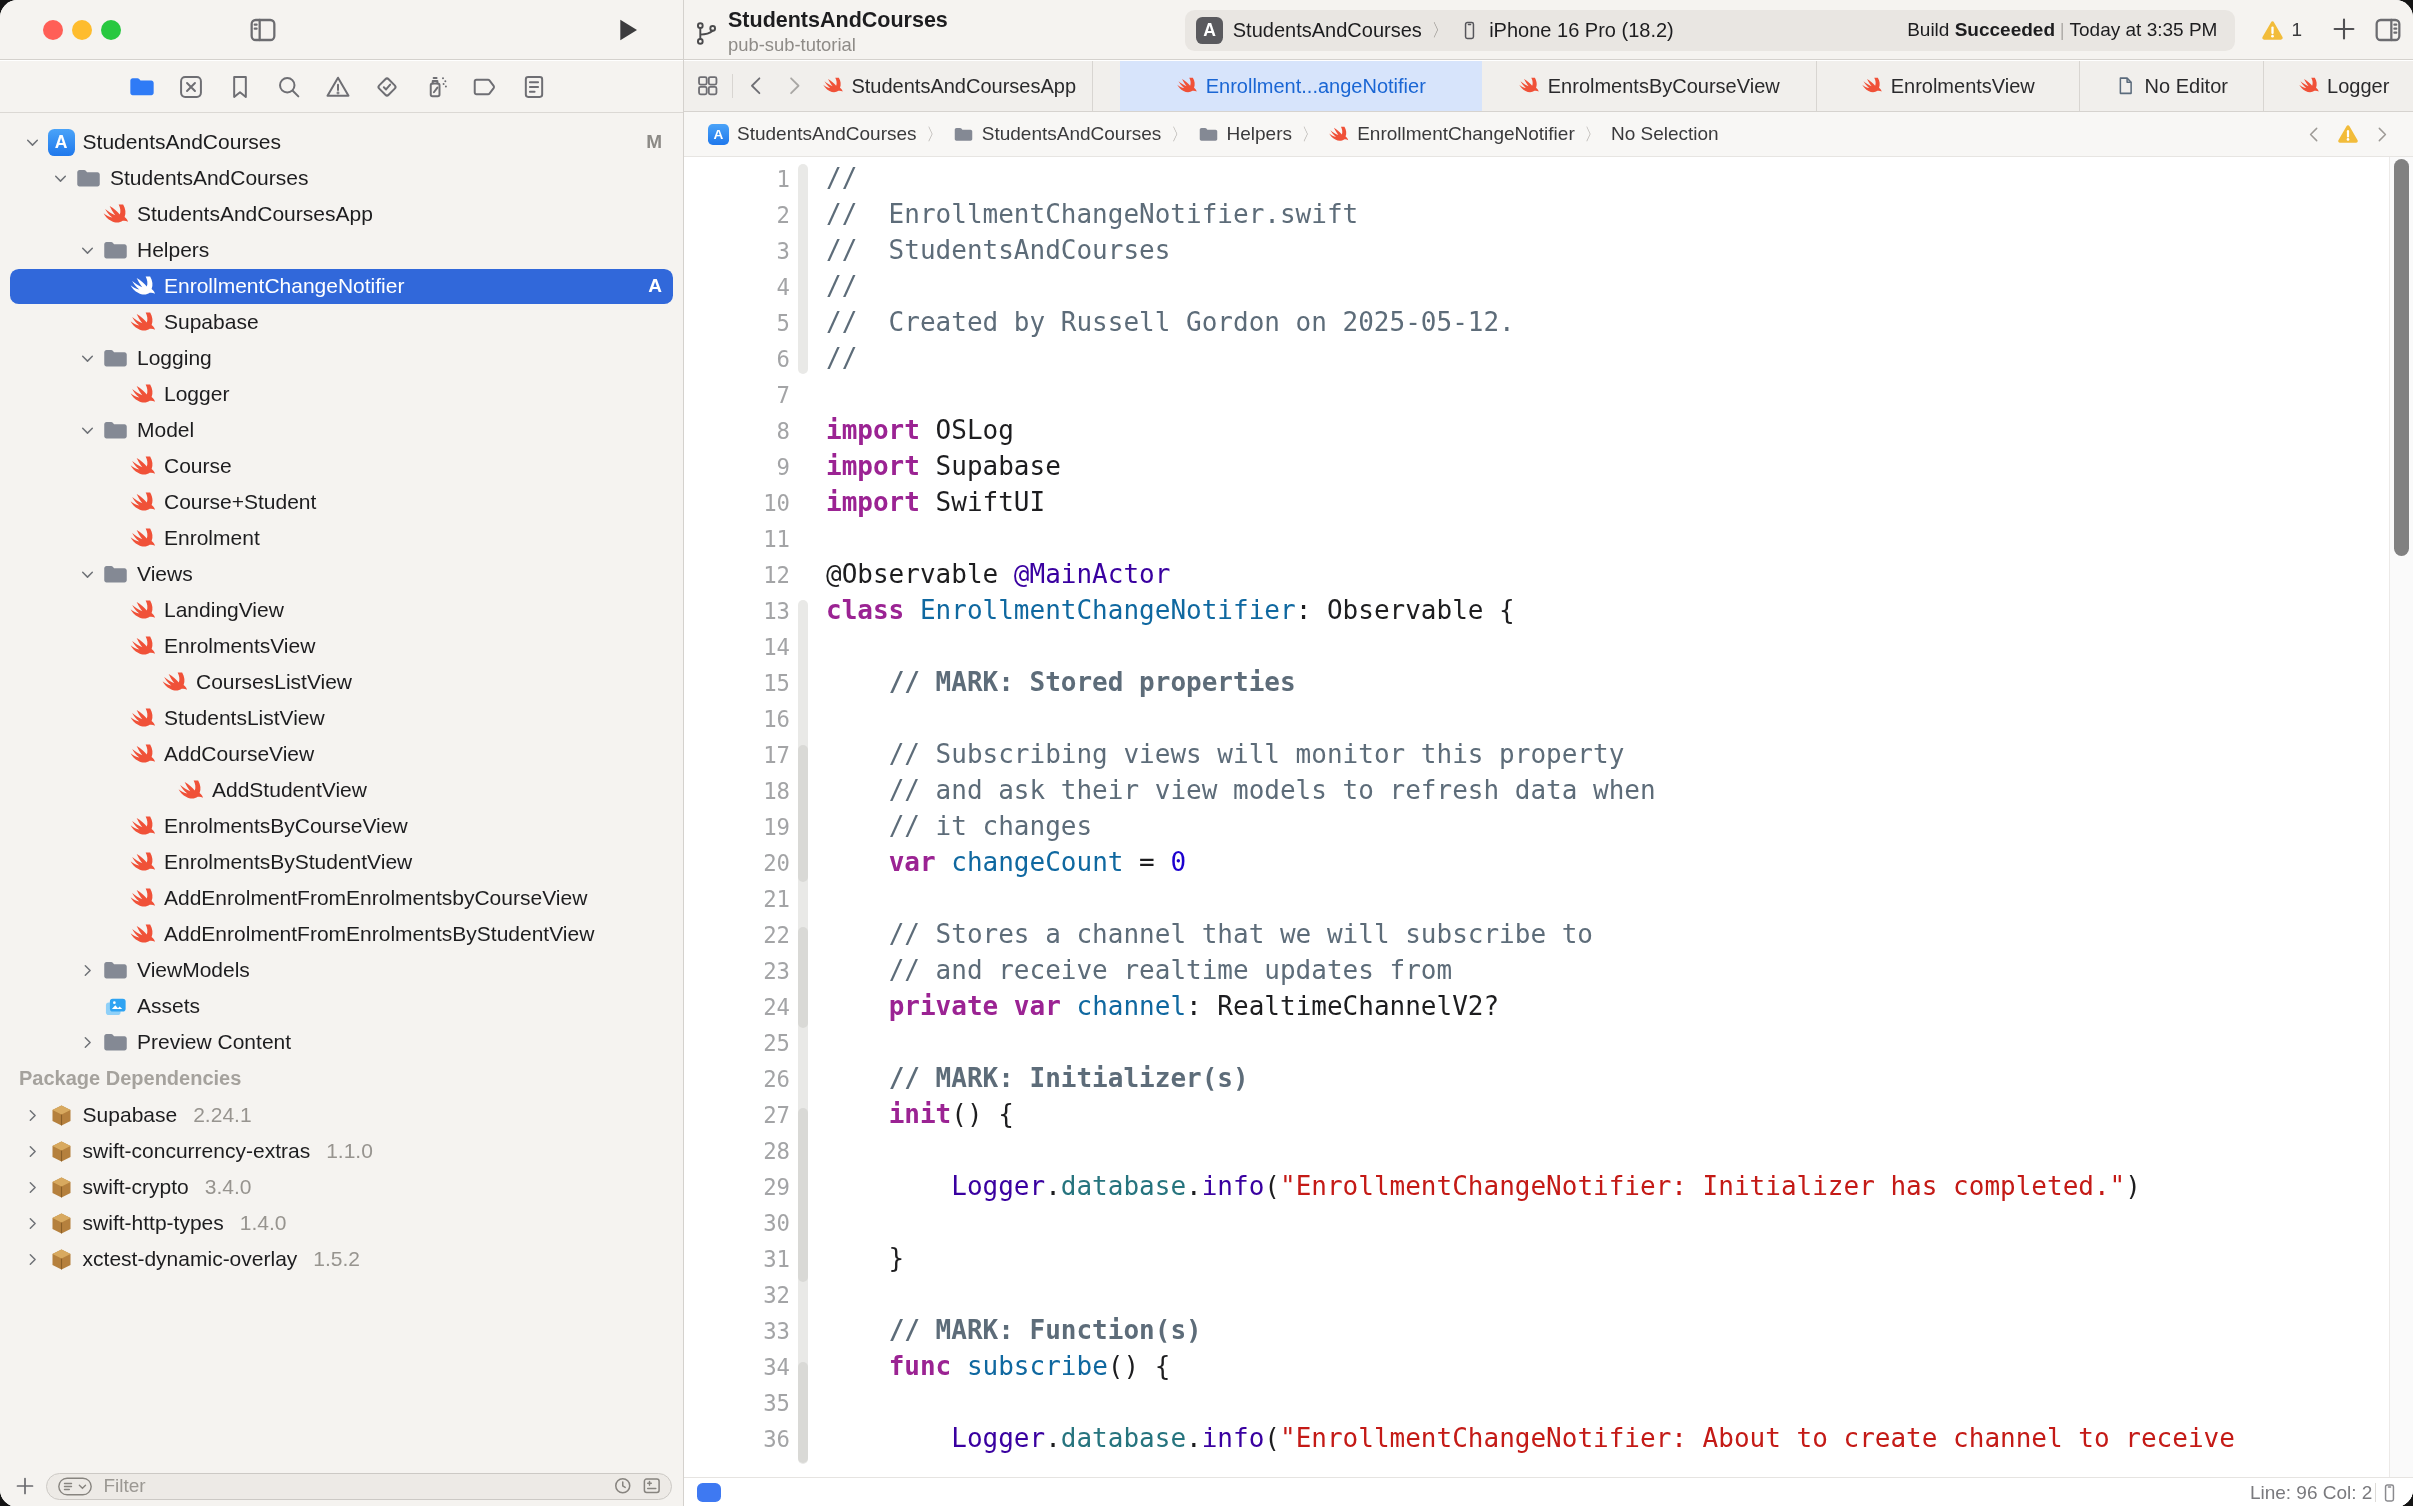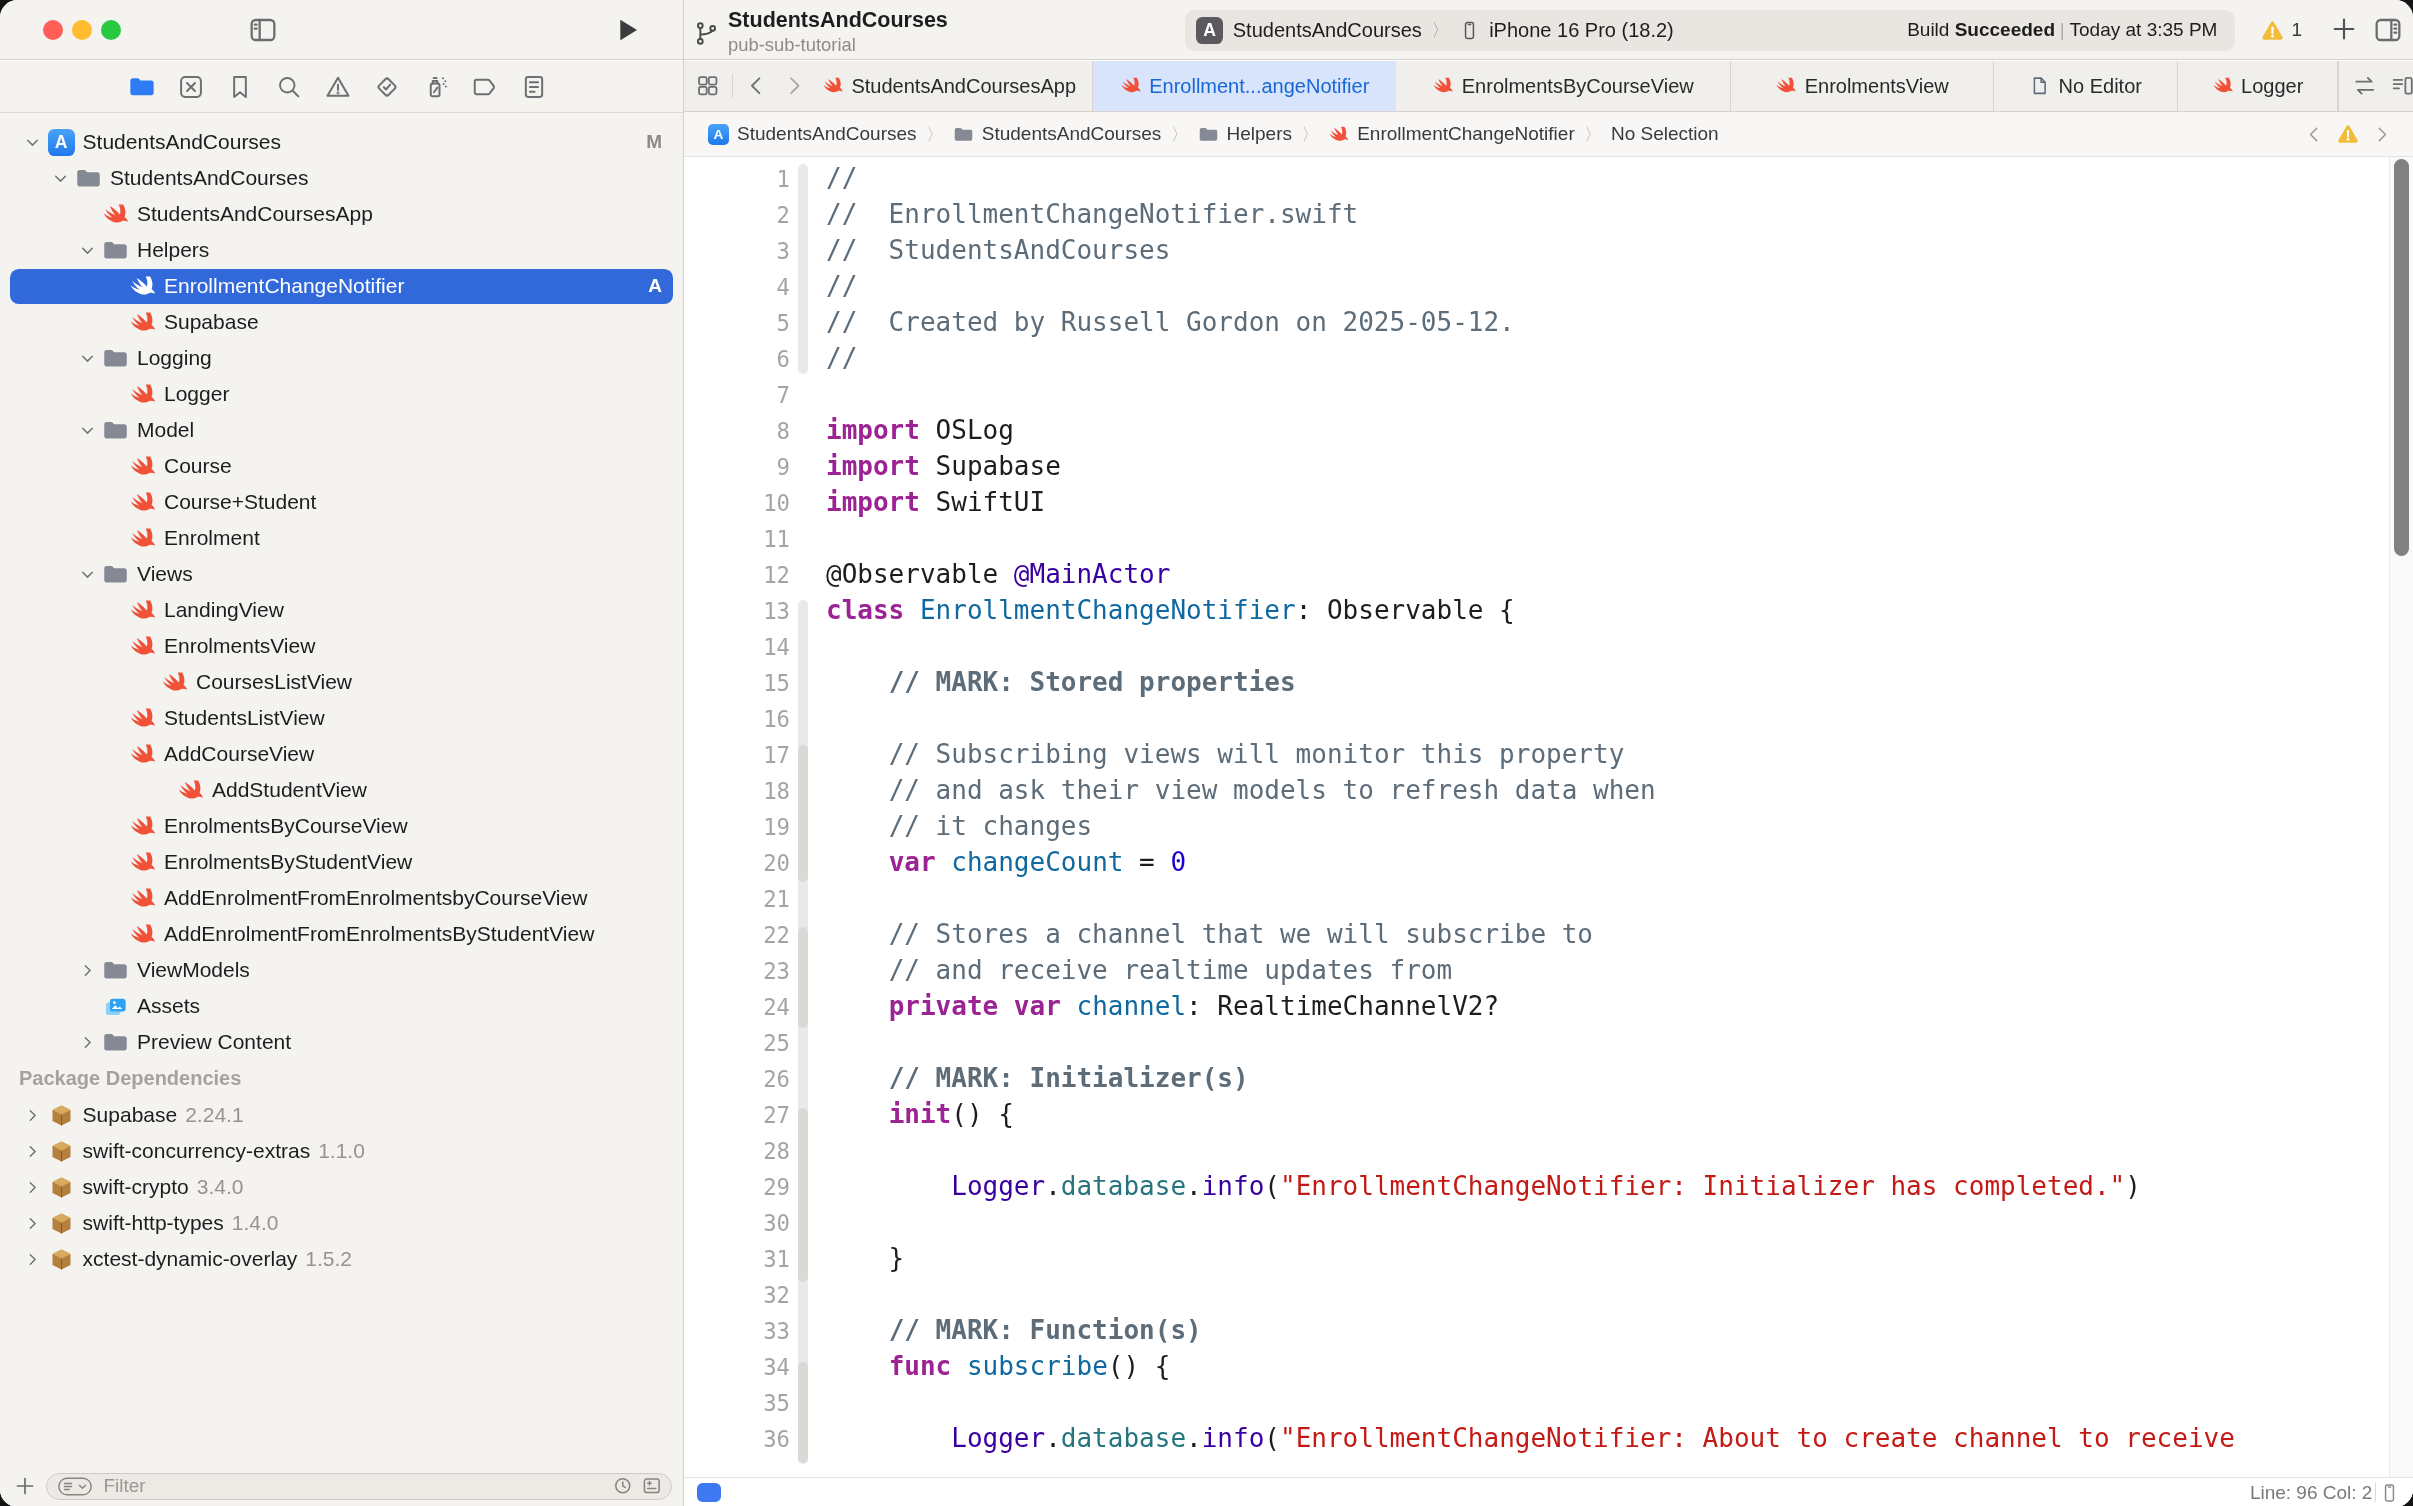--- a/index.html
+++ b/index.html
@@ -44,21 +44,21 @@
   .tree-row .sel-bg{position:absolute;left:10.4px;right:10.4px;top:0.8px;bottom:0.8px;background:#3168da;border-radius:8.8px;z-index:-1}
   .chev-slot{width:30px;height:27px;flex:0 0 auto;display:flex;align-items:center;justify-content:center;color:#6f7277}
   .chev-slot svg{width:21px;height:21px}
   .tree-icon{width:27px;height:27px;flex:0 0 auto;display:flex;align-items:center;justify-content:center}
   .tree-label{font-size:21px;color:#1d1d1f;margin-left:8px;white-space:nowrap}
   .tree-row.selected .tree-label{color:#fff}
   .tree-badge{position:absolute;right:21px;font-size:19px;font-weight:bold;color:#8c8a86}
   .tree-row.selected .tree-badge{color:#fff}
   #pkg-header{height:37px;display:flex;align-items:center;padding-left:19px;font-size:20px;font-weight:bold;color:#a5a29d}
   .app-chip{width:27px;height:27px;border-radius:6.4px;background:linear-gradient(180deg,#4aa3f8,#1f78ec);color:#fff;font-weight:bold;font-size:17.6px;display:flex;align-items:center;justify-content:center}
-  .pkg-version{color:#97948f;margin-left:8px}
+  .pkg-version{color:#97948f;margin-left:16px}
 
   #filter-bar{position:absolute;left:0;bottom:0;width:100%;height:37px;display:flex;align-items:center;padding:0 11.2px 4.8px 12.8px;gap:9.6px}
   #filter-add{width:24px;height:24px;color:#6a6a6e;flex:0 0 auto}
   #filter-field{flex:1;height:27px;border:1.2px solid #ccc9c5;background:#edeae6;border-radius:13.6px;display:flex;align-items:center;padding:0 8px;gap:8px}
   #filter-chip{width:40px;height:21px;color:#87847f;flex:0 0 auto}
   #filter-input{flex:1;border:none;outline:none;background:transparent;font-size:19px;color:#1d1d1f;font-family:"Liberation Sans",sans-serif}
   #filter-input::placeholder{color:#9b9893}
   .filter-right-icon{width:21.5px;height:21.5px;color:#87847f;flex:0 0 auto}
 
   
@@ -596,21 +596,21 @@
               <path d="M9.5 5l7 7-7 7"></path>
             </svg></span>
       </div>
       <div id="tabs-host" style="display:flex;align-items:stretch">
           <div class="tab" style="width: 287px;">
             <span class="tab-icon"><svg viewBox="0 0 24 24" width="100%" height="100%">
                 <path fill="#f05138" d="M18.8 3.1c2.2 3.6 2.7 7.9 1.3 11.1 1.9 1.4 2.8 3.2 3 4.3-1.5-.8-3.1-1.3-4.7-.9-2.6 2-6.6 2.2-10 .2C5 16.1 2.5 13 1.4 10.8c2.3 1.9 5.1 3.4 7.8 3.8-3-2.2-5.3-5.3-6.4-7.5 2.6 2.2 5.9 4.5 9 5.5-2.2-3-4.2-6.3-5-8.2 3.4 1.9 7 5.1 9 7.7 1.1-2.8.5-6.3-1-9z"></path>
               </svg></span>
             <span>StudentsAndCoursesApp</span>
           </div>
-          <div class="tab active" style="width: 303px;">
+          <div class="tab active" style="width: 362px; margin-left: 27px;">
             <span class="tab-icon"><svg viewBox="0 0 24 24" width="100%" height="100%">
                 <path fill="#f05138" d="M18.8 3.1c2.2 3.6 2.7 7.9 1.3 11.1 1.9 1.4 2.8 3.2 3 4.3-1.5-.8-3.1-1.3-4.7-.9-2.6 2-6.6 2.2-10 .2C5 16.1 2.5 13 1.4 10.8c2.3 1.9 5.1 3.4 7.8 3.8-3-2.2-5.3-5.3-6.4-7.5 2.6 2.2 5.9 4.5 9 5.5-2.2-3-4.2-6.3-5-8.2 3.4 1.9 7 5.1 9 7.7 1.1-2.8.5-6.3-1-9z"></path>
               </svg></span>
             <span>Enrollment...angeNotifier</span>
           </div>
           <div class="tab" style="width: 335px;">
             <span class="tab-icon"><svg viewBox="0 0 24 24" width="100%" height="100%">
                 <path fill="#f05138" d="M18.8 3.1c2.2 3.6 2.7 7.9 1.3 11.1 1.9 1.4 2.8 3.2 3 4.3-1.5-.8-3.1-1.3-4.7-.9-2.6 2-6.6 2.2-10 .2C5 16.1 2.5 13 1.4 10.8c2.3 1.9 5.1 3.4 7.8 3.8-3-2.2-5.3-5.3-6.4-7.5 2.6 2.2 5.9 4.5 9 5.5-2.2-3-4.2-6.3-5-8.2 3.4 1.9 7 5.1 9 7.7 1.1-2.8.5-6.3-1-9z"></path>
               </svg></span>
             <span>EnrolmentsByCourseView</span>

